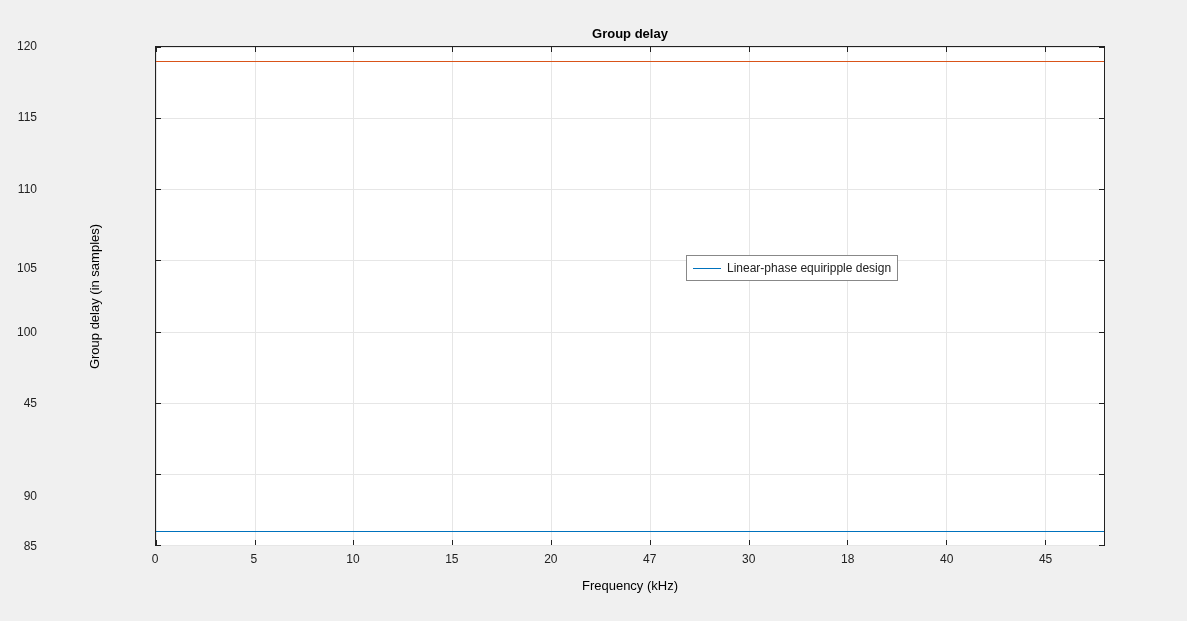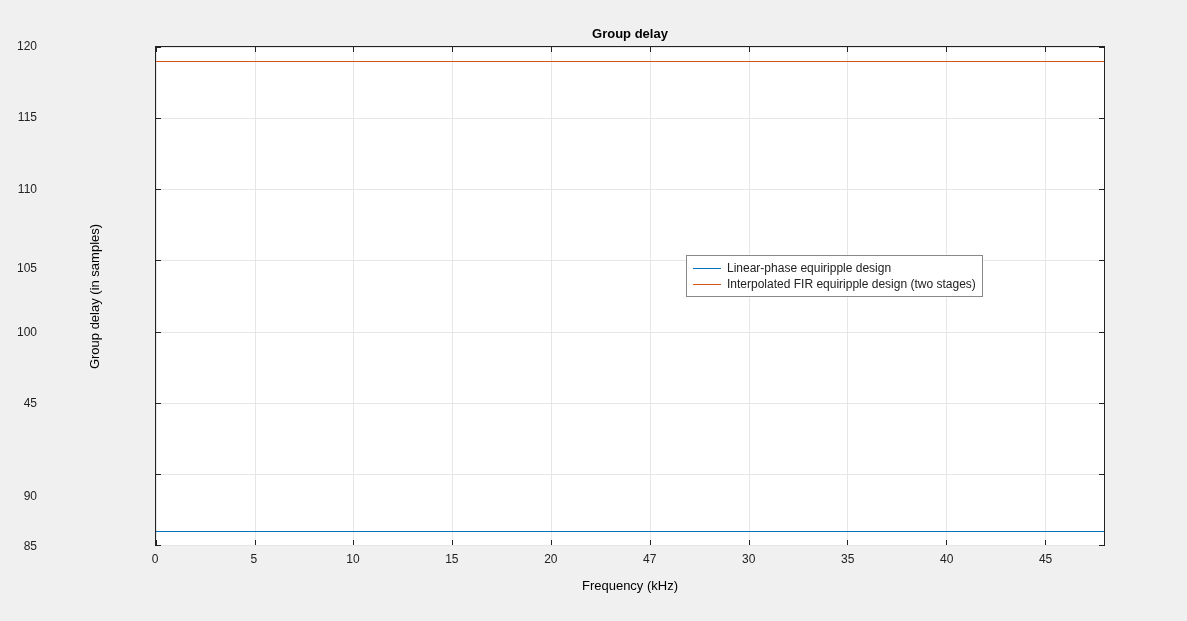--- a/index.html
+++ b/index.html
@@ -218,35 +218,31 @@
     <div class="tick-mark-y-right" style="top:0%"></div>
 
     <div class="line-series line-blue" style="top:97.1429%"></div>
     <div class="line-series line-orange" style="top:2.8571%"></div>
 
     <div class="legend" style="left:530px; top:208px;">
       <div class="legend-row">
         <div class="legend-swatch blue"></div>
         <span>Linear-phase equiripple design</span>
       </div>
-      <div class="legend-row">
-        <div class="legend-swatch orange"></div>
-        <span>Interpolated FIR equiripple design (two stages)</span>
-      </div>
     </div>
   </div>
 
   <div class="tick-x" style="left:155px">0</div>
   <div class="tick-x" style="left:253.96px">5</div>
   <div class="tick-x" style="left:352.92px">10</div>
   <div class="tick-x" style="left:451.88px">15</div>
   <div class="tick-x" style="left:550.83px">20</div>
   <div class="tick-x" style="left:649.79px">47</div>
   <div class="tick-x" style="left:748.75px">30</div>
-  <div class="tick-x" style="left:847.71px">35</div>
+  <div class="tick-x" style="left:847.71px">18</div>
   <div class="tick-x" style="left:946.67px">40</div>
   <div class="tick-x" style="left:1045.63px">45</div>
 
   <div class="tick-y" style="top:546px">85</div>
   <div class="tick-y" style="top:496px">90</div>
   <div class="tick-y" style="top:403.14px">45</div>
   <div class="tick-y" style="top:331.71px">100</div>
   <div class="tick-y" style="top:268px">105</div>
   <div class="tick-y" style="top:188.86px">110</div>
   <div class="tick-y" style="top:117.43px">115</div>

